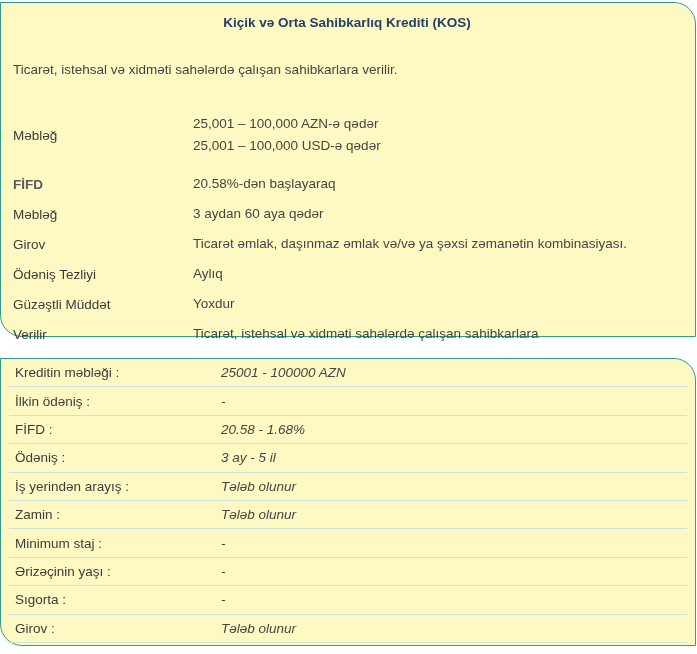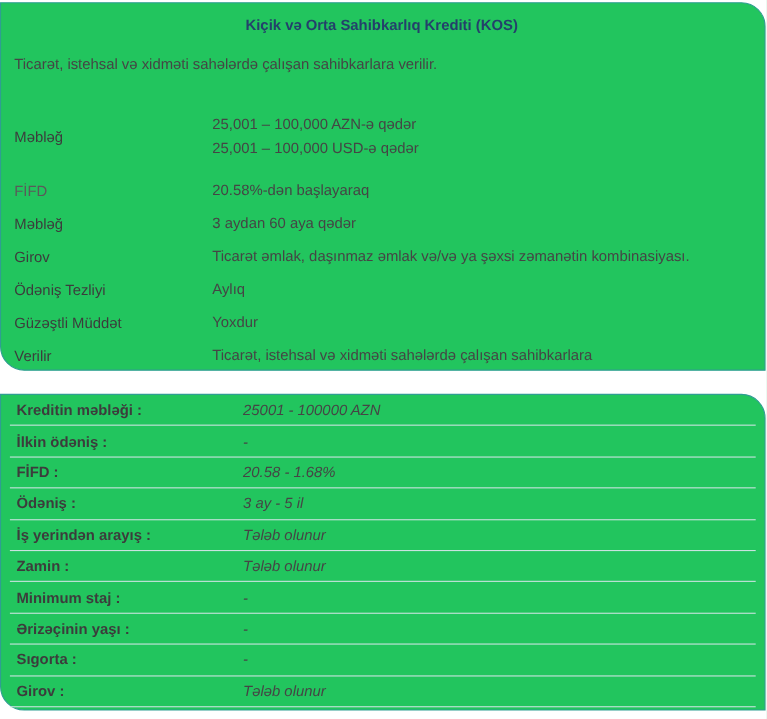--- a/index.html
+++ b/index.html
@@ -10,53 +10,53 @@
     height: 654px;
     font-family: "Liberation Sans", sans-serif;
     font-size: 13.5px;
     color: #3f3f3f;
     overflow: hidden;
   }
   .panel {
     box-sizing: border-box;
     border: 1.6px solid #2f9e92;
     border-radius: 0 22px 0 22px;
-    background: #22c55e;
+    background: #fef9c3;
   }
   
   .panel1 {
     margin: 2px 1px 0 0;
     height: 335px;
     padding: 8px 14px 0 12px;
   }
   .p1-title {
     text-align: center;
     font-weight: bold;
     color: #24406b;
     margin-top: 4px;
     font-size: 13.5px;
   }
   .p1-sub {
-    margin-top: 21px;
+    margin-top: 32px;
     color: #454545;
   }
   .p1-rows { margin-top: 36px; }
   .p1-row {
     display: flex;
     align-items: center;
     margin-bottom: 8px;
   }
   .p1-row .lbl {
     width: 180px;
     flex-shrink: 0;
     font-weight: normal;
     color: #3c3c3c;
   }
   .p1-row .lbl.regular {
-    font-weight: normal;
+    font-weight: bold;
     color: #5a5a5a;
   }
   .p1-row .val {
     flex: 1;
     line-height: 22px;
     color: #454545;
   }
   
   .panel2 {
     margin: 21px 1px 0 0;
@@ -66,21 +66,21 @@
   .p2-row {
     display: flex;
     align-items: center;
     height: 27.4px;
     border-bottom: 1px solid #c9e3df;
     padding-left: 6px;
   }
   .p2-row .lbl {
     width: 206px;
     flex-shrink: 0;
-    font-weight: bold;
+    font-weight: normal;
     color: #3c3c3c;
   }
   .p2-row .val {
     flex: 1;
     color: #454545;
     font-style: italic;
   }
 </style>
 </head>
 <body>

